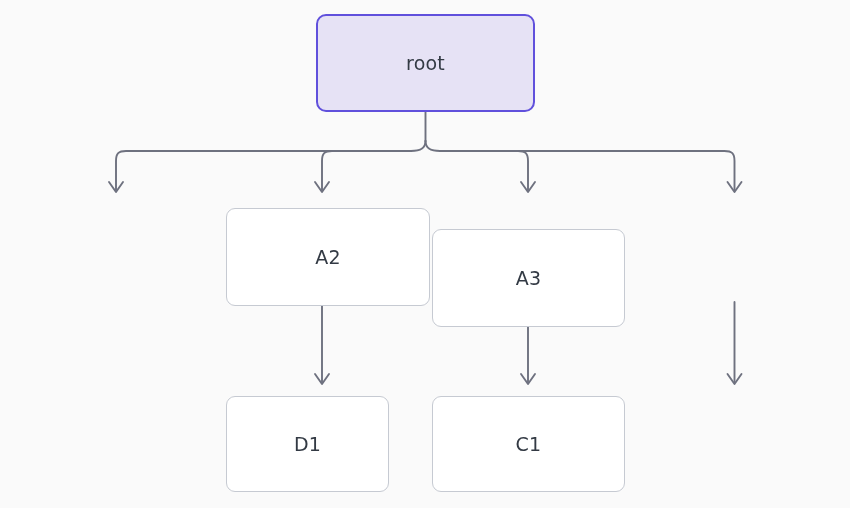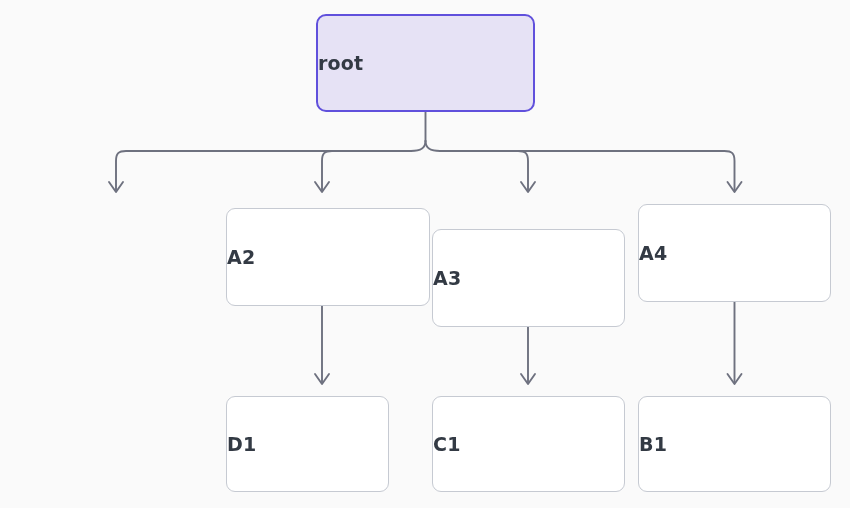--- a/index.html
+++ b/index.html
@@ -23,26 +23,27 @@
     left: 0;
     top: 0;
     width: 850px;
     height: 508px;
   }
   .node {
     position: absolute;
     box-sizing: border-box;
     display: flex;
     align-items: center;
+    justify-content: center;
     border-radius: 9px;
     background: #ffffff;
     border: 1.6px solid #c6cad2;
     color: #333a44;
     font-size: 19px;
-    font-weight: bold;
+    font-weight: normal;
     letter-spacing: 0.2px;
   }
   .node.root {
     background: #e6e2f5;
     border: 2.4px solid #6050dc;
     border-radius: 10px;
   }
   .node-label {
     line-height: 1;
   }
@@ -91,29 +92,23 @@
 
 
   <div class="node" style="left:226px; top:208px; width:204px; height:98px;">
     <span class="node-label">A2</span>
   </div>
 
   <div class="node" style="left:432px; top:204px; width:193px; height:98px;margin-top:25px;">
     <span class="node-label">A3</span>
   </div>
 
-  <div class="node" style="left:638px; top:204px; width:193px; height:98px;">
-    <span class="node-label">A4</span>
-  </div>
 
   <div class="node" style="left:226px; top:396px; width:163px; height:96px;">
     <span class="node-label">D1</span>
   </div>
 
   <div class="node" style="left:432px; top:396px; width:193px; height:96px;">
     <span class="node-label">C1</span>
   </div>
 
-  <div class="node" style="left:638px; top:396px; width:193px; height:96px;">
-    <span class="node-label">B1</span>
-  </div>
 
 </div>
 
 </body></html>

